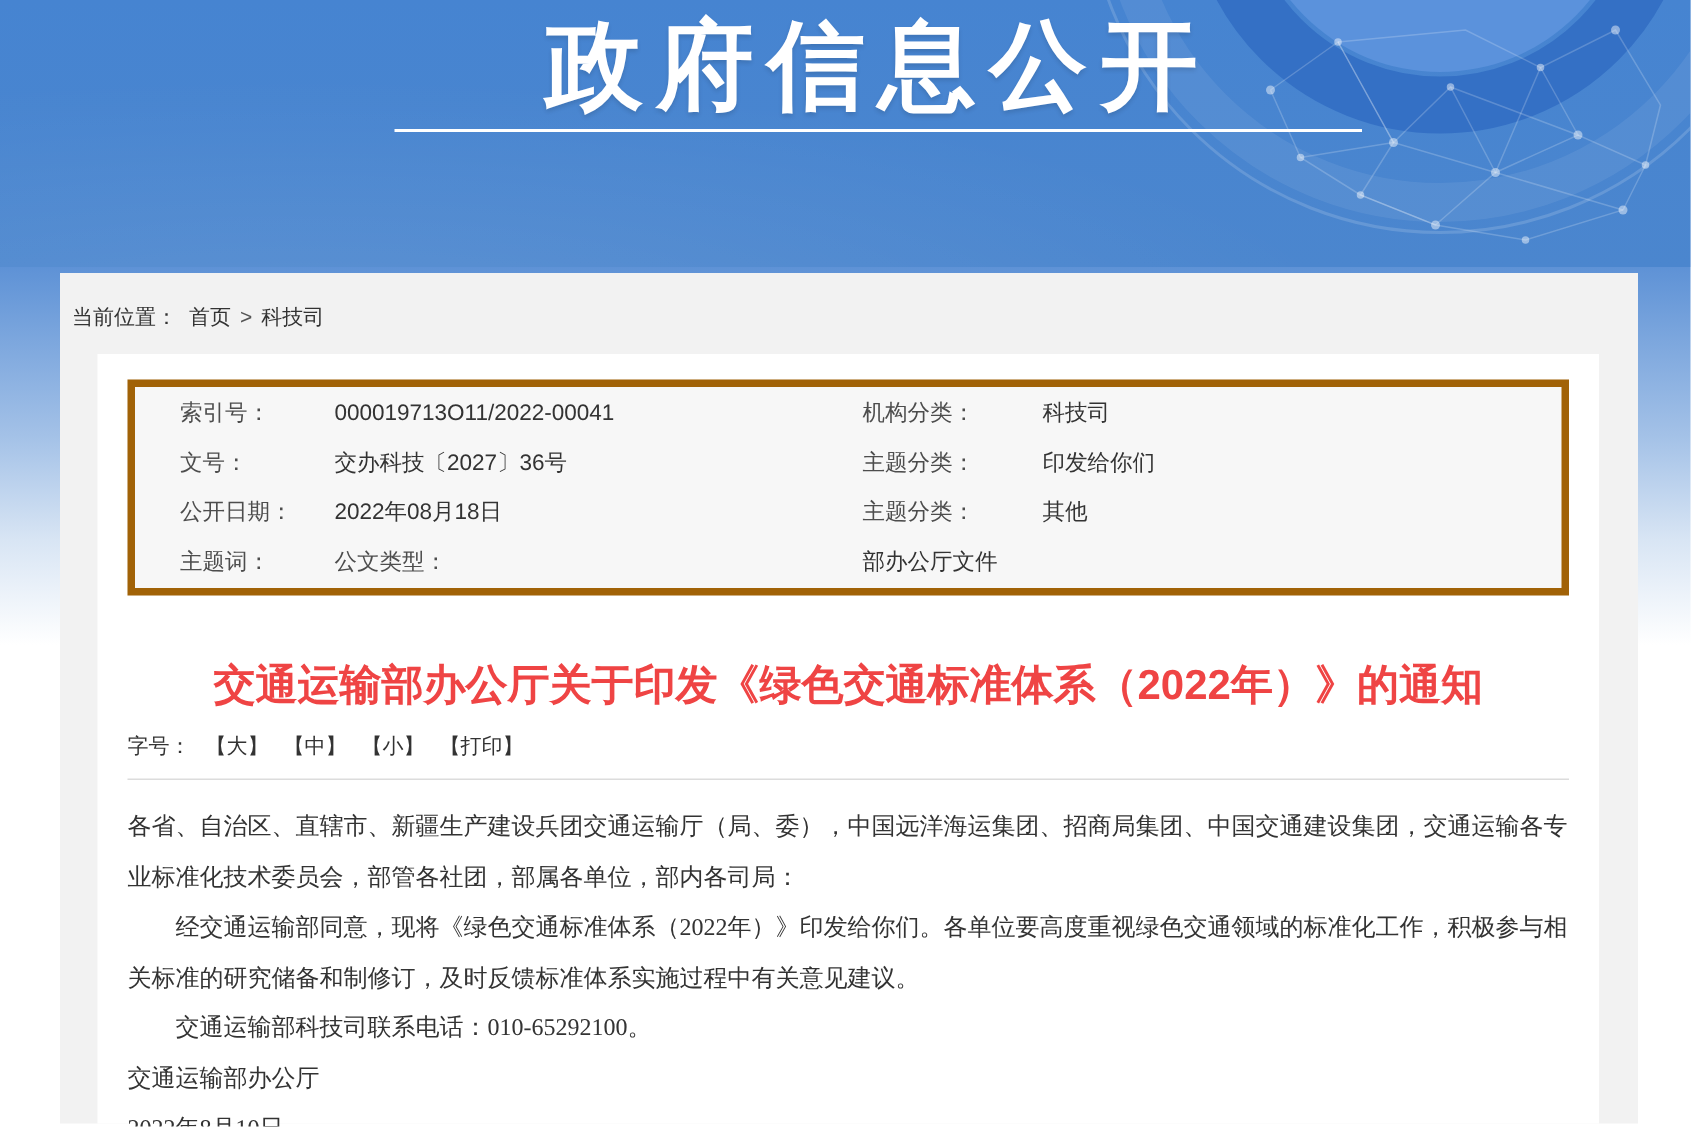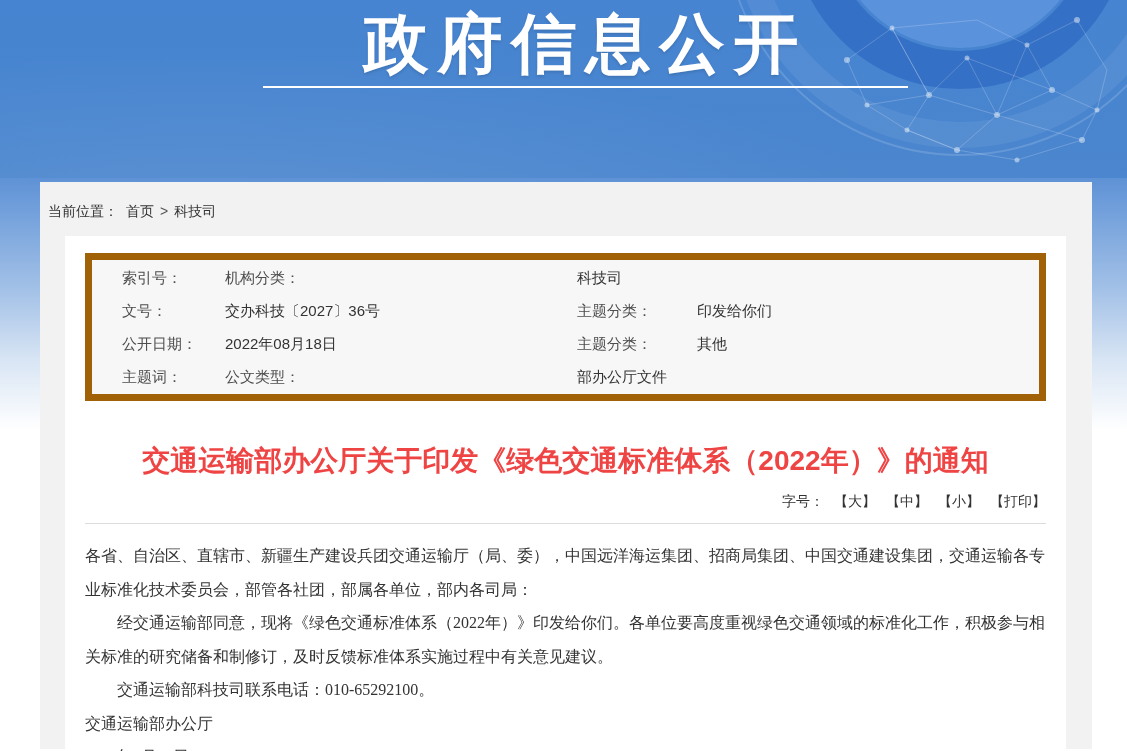--- a/index.html
+++ b/index.html
@@ -40,35 +40,35 @@
   .breadcrumb .bc-label{ margin-right:8px; }
 
   
   .panel{
     margin:0 26px 0 25px; background:#ffffff; height:513px;
     padding:17px 20px 0;
   }
 
   
   .meta-table{
-    background:#f7f7f7; border:7px solid #a16207; padding:1px 0 1px 30px;
+    background:#f7f7f7; border:5px solid #a16207; padding:1px 0 1px 30px;
   }
   .meta-row{
     display:grid; grid-template-columns:103px 352px 120px auto;
     line-height:33px; font-size:15px;
   }
   .meta-label{ color:#4d4d4d; }
   .meta-value{ color:#333; }
 
   
   .doc-title{
     margin-top:40px; text-align:center;
     font-size:28px; font-weight:bold; color:#ef4444; line-height:1.4;
   }
-  .fontsize-row{ margin-top:13px; text-align:right; font-size:14px; color:#333; }
+  .fontsize-row{ margin-top:13px; font-size:14px; color:#333; }
   .fontsize-row a{ color:#333; text-decoration:none; margin-left:10px; cursor:pointer; }
   .divider{ border:none; border-top:1px solid #dcdcdc; margin-top:12px; }
 
   
   .doc-body{
     margin-top:15px; font-size:16px; line-height:33.5px; color:#333;
     font-family:"Liberation Serif", serif;
   }
   .doc-body p{ margin:0; }
   .doc-body p.indent{ text-indent:2em; }
@@ -118,20 +118,21 @@
 
     <div class="breadcrumb">
       <span class="bc-label">当前位置：</span><a>首页</a><span class="sep">&gt;</span><a>科技司</a>
     </div>
 
     <div class="panel">
 
       <div class="meta-table">
         <div class="meta-row">
           <div class="meta-label">索引号：</div>
+          <div class="meta-value">000019713O11/2022-00041</div>
           <div class="meta-label">机构分类：</div>
           <div class="meta-value">科技司</div>
         </div>
         <div class="meta-row">
           <div class="meta-label">文号：</div>
           <div class="meta-value">交办科技〔2027〕36号</div>
           <div class="meta-label">主题分类：</div>
           <div class="meta-value">印发给你们</div>
         </div>
         <div class="meta-row">

